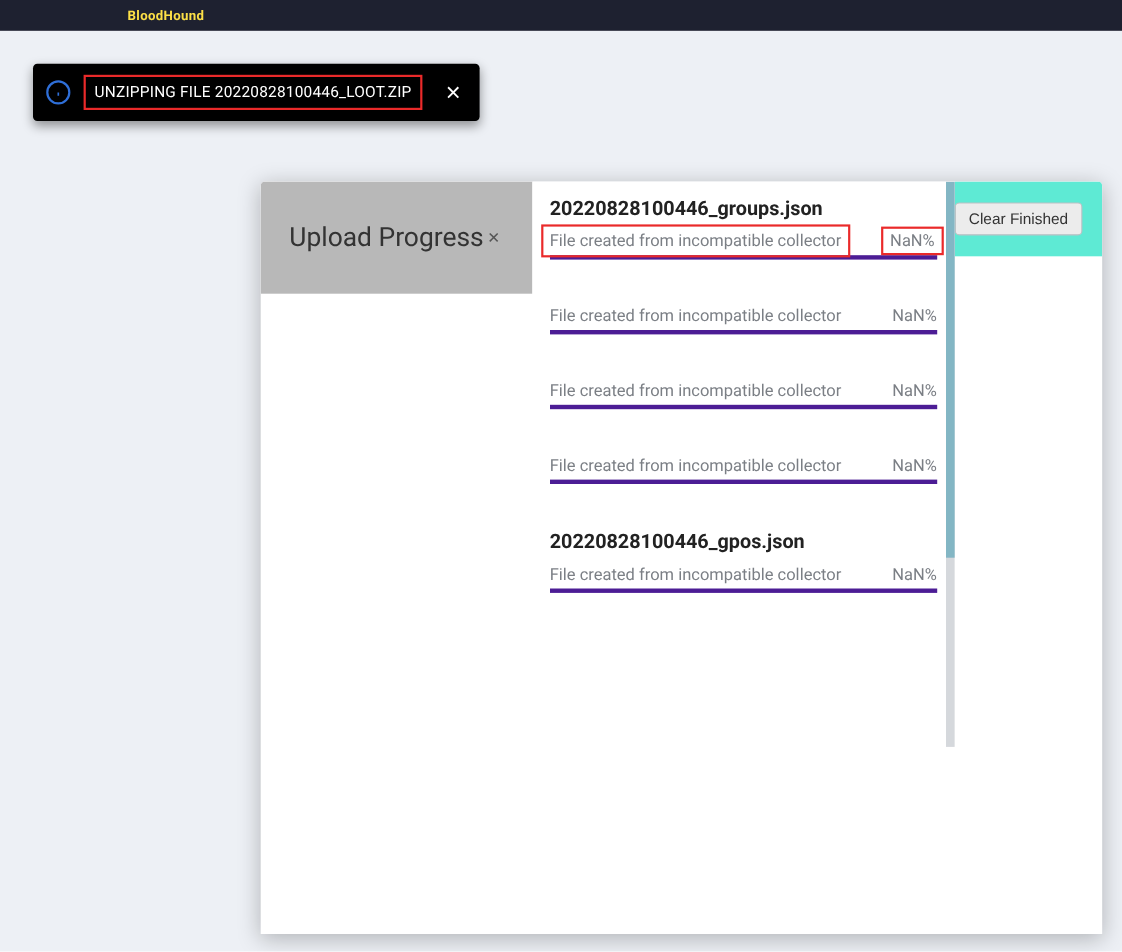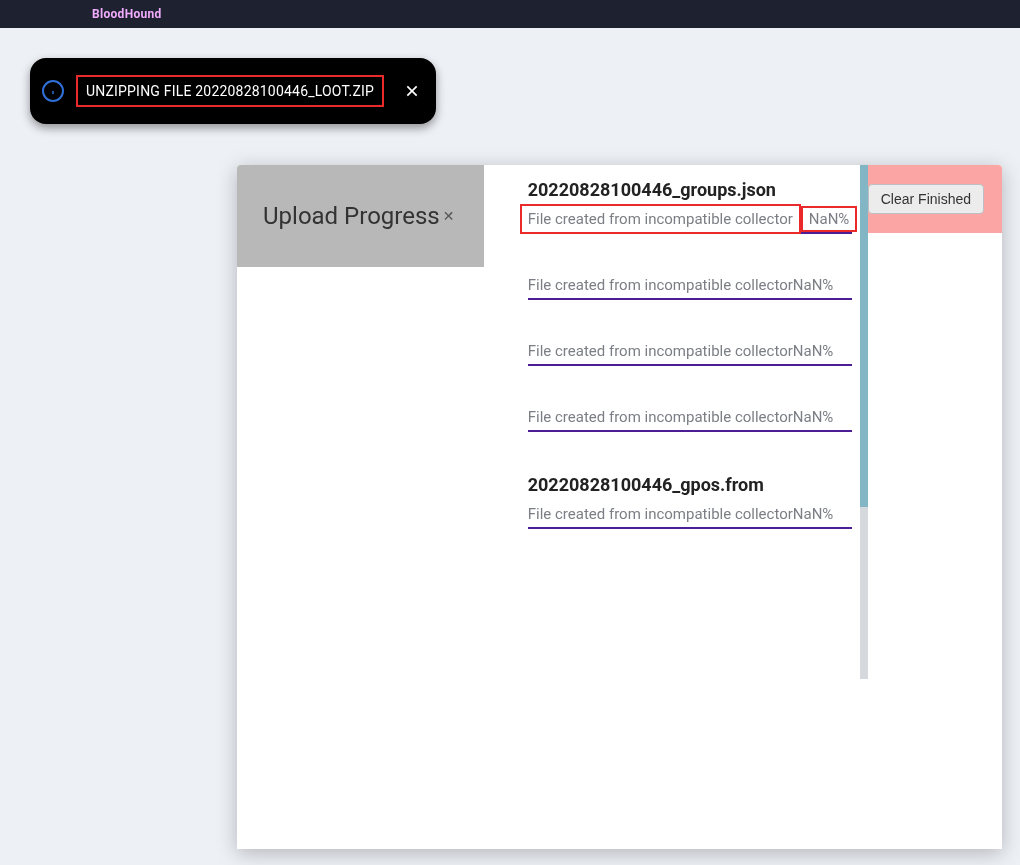--- a/index.html
+++ b/index.html
@@ -3,37 +3,37 @@
 <meta charset="utf-8">
 <style>
   * { box-sizing: border-box; margin: 0; padding: 0; }
   html, body { width: 1020px; height: 865px; overflow: hidden; font-family: -apple-system, BlinkMacSystemFont, "Segoe UI", Roboto, Helvetica, Arial, sans-serif; }
   body { background: #edf0f5; position: relative; }
 
   
   .titlebar {
     height: 28px;
     background: #1e2130;
-    color: #f0abfc;
-    display: flex;
-    align-items: center;
-    padding-left: 92px;
+    color: #fde047;
+    display: flex;
+    align-items: center;
+    padding-left: 116px;
     font-size: 12px;
     font-weight: 700;
     letter-spacing: 0.3px;
   }
 
   
   .toast {
     position: absolute;
     top: 58px;
     left: 30px;
     background: #000000;
-    height: 66px;
-    border-radius: 16px;
+    height: 52px;
+    border-radius: 4px;
     display: flex;
     align-items: center;
     padding: 0 10px 0 12px;
     box-shadow: 0 4px 10px rgba(0,0,0,0.4);
   }
   .toast .info-icon {
     width: 22px; height: 22px;
     border: 2px solid #2f6fd8;
     border-radius: 50%;
     display: flex; align-items: center; justify-content: center;
@@ -111,56 +111,56 @@
     position:absolute; right:0; top:0;
     width:8px; height:342px;
     background:#83b6c4;
   }
 
   .files {
     padding: 14px 16px 0 16px;
   }
   .file-item {
     margin-bottom: 42px;
-    margin-left: 28px;
   }
   .file-name {
     font-size: 18px;
     font-weight: 700;
     color: #222;
     margin-bottom: 10px;
   }
   .file-status-row {
     display: flex;
-    justify-content: flex-start;
+    justify-content: space-between;
     align-items: center;
     font-size: 15px;
     color: #7b7f85;
     padding-bottom: 4px;
-    border-bottom: 2px solid #4c1d95;
+    border-bottom: 4px solid #4c1d95;
+    gap: 16px;
   }
   .file-status-row.hl .status-text {
     border: 2px solid #ea2a2a;
     padding: 4px 6px;
     margin: -6px 0 -6px -8px;
   }
   .file-status-row.hl .pct {
     border: 2px solid #ea2a2a;
     padding: 2px 6px;
     margin: -4px -6px -4px 0;
   }
 
   .panel-footer {
     height: 68px;
     border-top: 0;
     display:flex;
     align-items:center;
     justify-content:flex-end;
     padding-right: 18px;
-    background:#fca5a5;
+    background:#5eead4;
   }
   .clear-btn {
     background: #ececec;
     border: 1px solid #bcbfc3;
     border-radius: 4px;
     padding: 6px 12px;
     font-size: 14px;
     color: #333;
     cursor: pointer;
   }
@@ -226,21 +226,21 @@
       </div>
 
       <div class="file-item">
         <div class="file-status-row">
           <span class="status-text">File created from incompatible collector</span>
           <span class="pct">NaN%</span>
         </div>
       </div>
 
       <div class="file-item">
-        <div class="file-name">20220828100446_gpos.from</div>
+        <div class="file-name">20220828100446_gpos.json</div>
         <div class="file-status-row">
           <span class="status-text">File created from incompatible collector</span>
           <span class="pct">NaN%</span>
         </div>
       </div>
 
     </div>
   </div>
 
   <div class="panel-footer">

